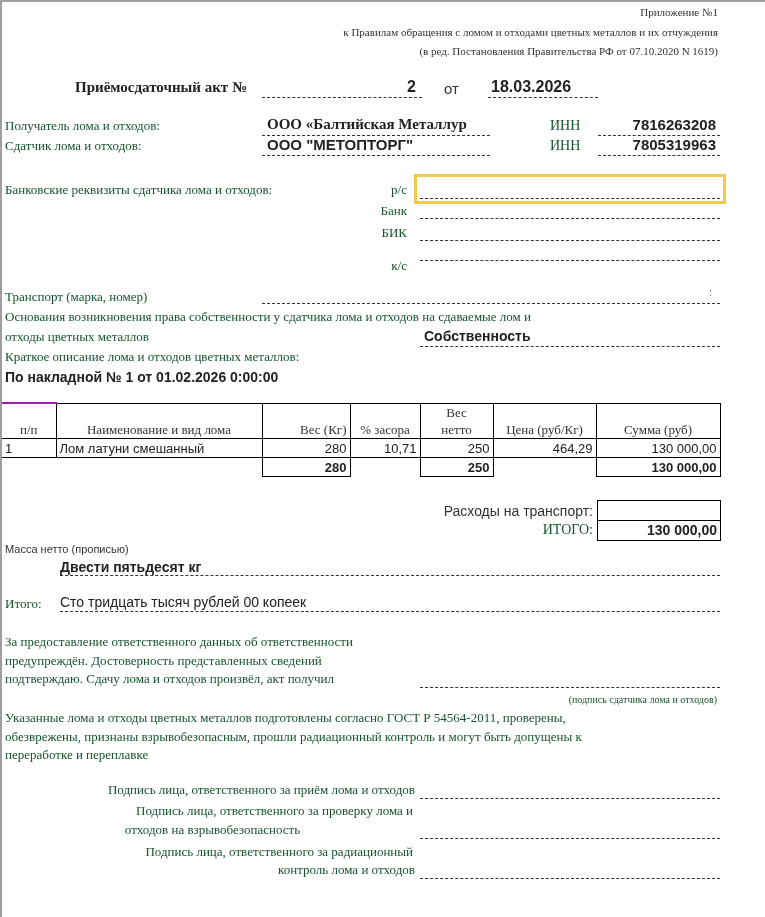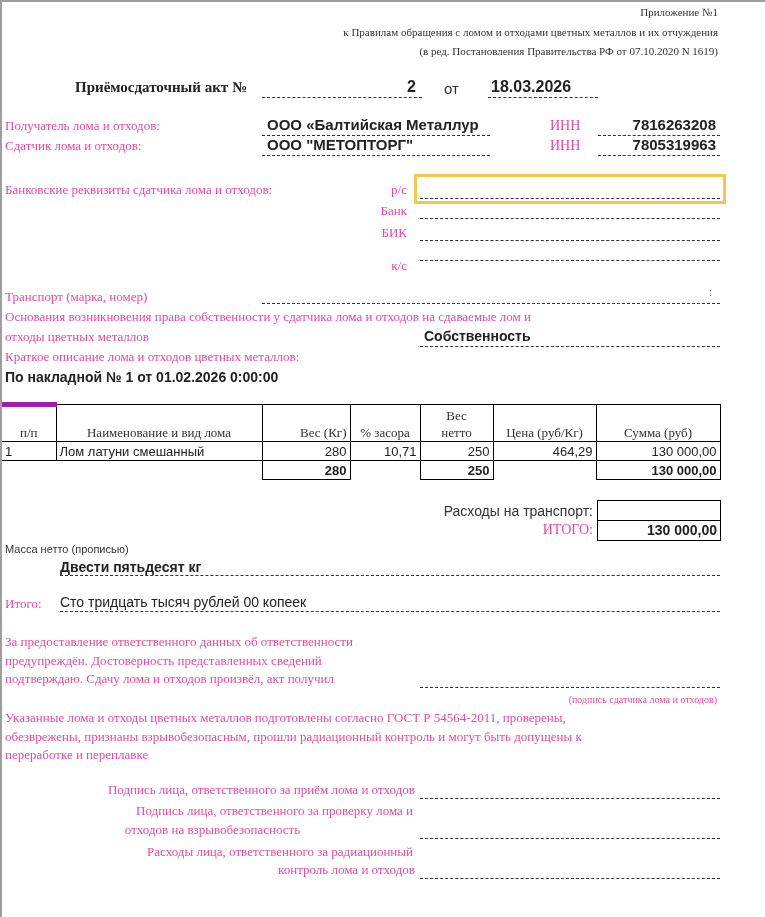--- a/index.html
+++ b/index.html
@@ -6,21 +6,21 @@
     body {
       width: 765px; height: 917px; position: relative; overflow: hidden;
       font-family: "Liberation Serif", serif; color: #222;
     }
     .frame {
       position: absolute; left: 0; top: 0; width: 765px; height: 917px;
       border-top: 2px solid #9e9e9e; border-left: 2px solid #9e9e9e;
       box-sizing: border-box;
     }
     .abs { position: absolute; white-space: nowrap; }
-    .serif { font-family: "Liberation Serif", serif; font-size: 13px; color: #ec4899; }
+    .serif { font-family: "Liberation Serif", serif; font-size: 13px; color: #14532d; }
     .sans { font-family: "Liberation Sans", sans-serif; }
     .bold { font-weight: bold; }
     .right { text-align: right; }
     .dash { position: absolute; border-bottom: 1px dashed #333; height: 0; }
     .small { font-size: 11px; color: #333; }
 
     
     .hdr { font-size: 11px; color: #333; right: 47px; }
 
     
@@ -47,21 +47,21 @@
 <div class="abs serif hdr" style="top:45px;">(в ред. Постановления Правительства РФ от 07.10.2020 N 1619)</div>
 
 <div class="abs serif bold" style="left:75px; top:79px; font-size:15px; color:#222;">Приёмосдаточный акт №</div>
 <div class="abs sans bold right" style="left:262px; top:78px; width:154px; font-size:16px;">2</div>
 <div class="dash" style="left:262px; top:97px; width:160px;"></div>
 <div class="abs sans" style="left:444px; top:80px; font-size:15px; color:#333;text-align:right;">от</div>
 <div class="abs sans bold" style="left:491px; top:78px; font-size:16px;">18.03.2026</div>
 <div class="dash" style="left:488px; top:97px; width:110px;"></div>
 
 <div class="abs serif" style="left:5px; top:118px;">Получатель лома и отходов:</div>
-<div class="abs sans bold" style="left:267px; top:116px; width:222px; overflow:hidden; font-size:15px;">ООО «Балтийская Металлур</div>
+<div class="abs sans bold" style="left:267px; top:116px; width:222px; overflow:hidden; font-size:15px;font-family:Liberation Serif, serif;">ООО «Балтийская Металлур</div>
 <div class="dash" style="left:262px; top:135px; width:228px;"></div>
 <div class="abs serif" style="left:550px; top:118px; font-size:14px;">ИНН</div>
 <div class="abs sans bold right" style="left:598px; top:116px; width:118px; font-size:15px;">7816263208</div>
 <div class="dash" style="left:598px; top:135px; width:122px;"></div>
 
 <div class="abs serif" style="left:5px; top:138px;">Сдатчик лома и отходов:</div>
 <div class="abs sans bold" style="left:267px; top:136px; font-size:15px;">ООО "МЕТОПТОРГ"</div>
 <div class="dash" style="left:262px; top:155px; width:228px;"></div>
 <div class="abs serif" style="left:550px; top:138px; font-size:14px;">ИНН</div>
 <div class="abs sans bold right" style="left:598px; top:136px; width:118px; font-size:15px;">7805319963</div>
@@ -102,21 +102,21 @@
     <col style="width:54px">
       <col style="width:206px">
       <col style="width:88px">
       <col style="width:70px">
       <col style="width:73px">
       <col style="width:103px">
       <col style="width:124px">
   </colgroup>
   <tbody>
       <tr class="hd">
-    <td style="border-top:5px solid #a21caf;">п/п</td>
+    <td style="border-top:2px solid #a21caf;">п/п</td>
     <td class="cell-b">Наименование и вид лома</td>
     <td class="cell-b" style="text-align:right;">Вес (Кг)</td>
     <td class="cell-b">% засора</td>
     <td class="cell-b" style="line-height:17px;margin-top:14px;"><span>Вес</span><br><span>нетто</span></td>
     <td class="cell-b">Цена (руб/Кг)</td>
     <td class="cell-b">Сумма (руб)</td>
   </tr>
   <tr class="row">
     <td style="border-top:1px solid #000; border-bottom:1px solid #000;">1</td>
     <td class="cell-b">Лом латуни смешанный</td>
@@ -161,15 +161,15 @@
 <div class="abs serif" style="left:5px; top:729px;">обезврежены, признаны взрывобезопасным, прошли радиационный контроль и могут быть допущены к</div>
 <div class="abs serif" style="left:5px; top:747px;">переработке и переплавке</div>
 
 <div class="abs serif right" style="left:10px; top:782px; width:405px;">Подпись лица, ответственного за приём лома и отходов</div>
 <div class="dash" style="left:420px; top:798px; width:300px;"></div>
 
 <div class="abs serif right" style="left:10px; top:803px; width:403px;">Подпись лица, ответственного за проверку лома и</div>
 <div class="abs serif right" style="left:10px; top:822px; width:405px;text-align:center;">отходов на взрывобезопасность</div>
 <div class="dash" style="left:420px; top:838px; width:300px;"></div>
 
-<div class="abs serif right" style="left:10px; top:844px; width:403px;">Расходы лица, ответственного за радиационный</div>
+<div class="abs serif right" style="left:10px; top:844px; width:403px;">Подпись лица, ответственного за радиационный</div>
 <div class="abs serif right" style="left:10px; top:862px; width:405px;">контроль лома и отходов</div>
 <div class="dash" style="left:420px; top:878px; width:300px;"></div>
 
 </body></html>

